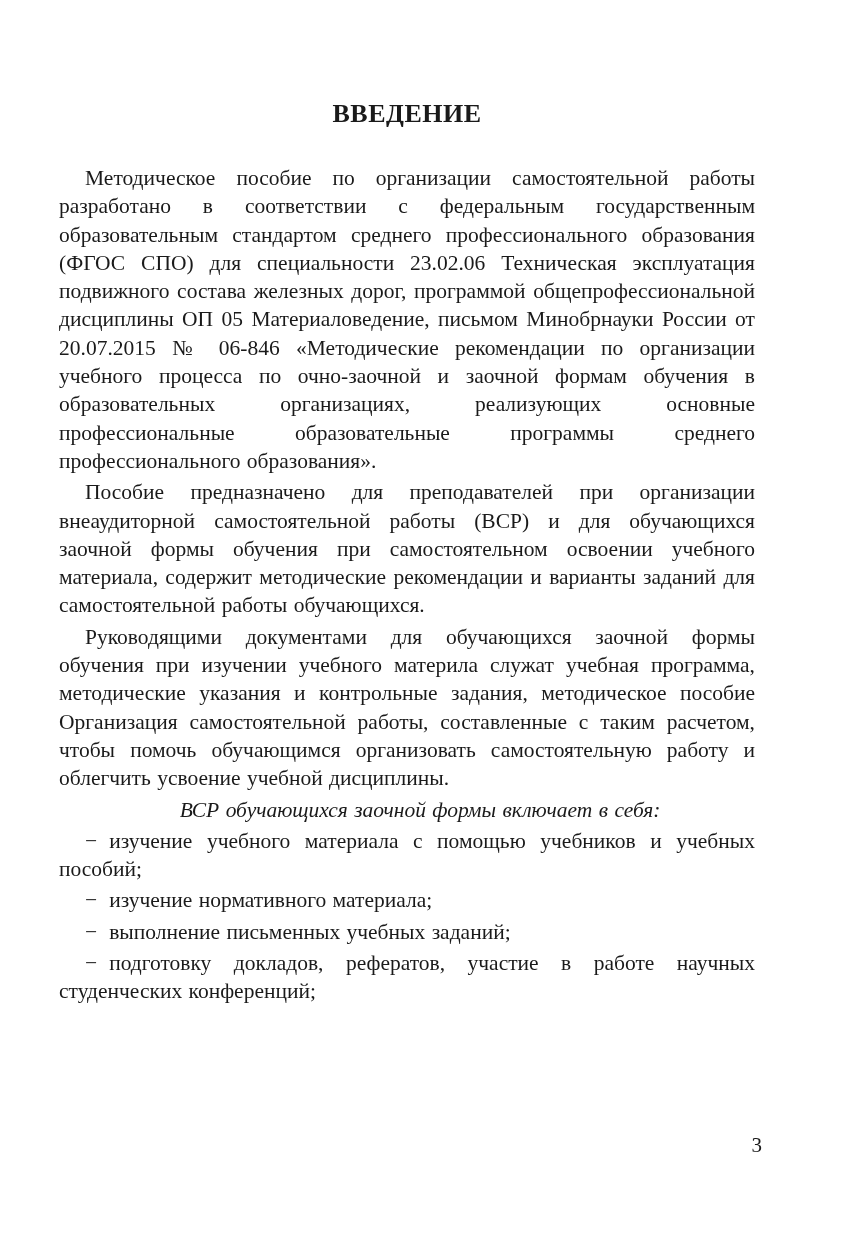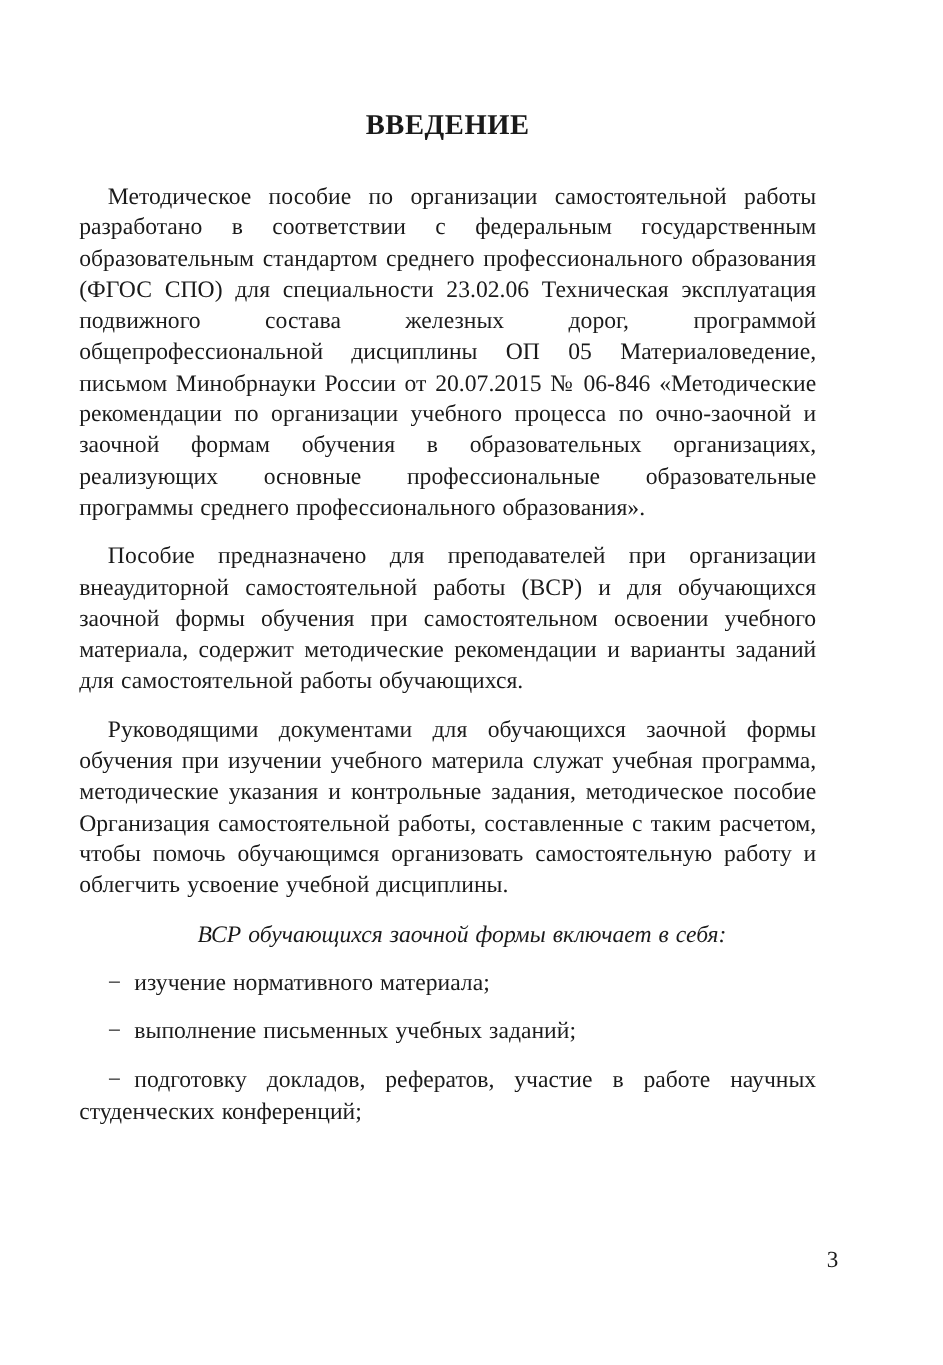--- a/index.html
+++ b/index.html
@@ -24,21 +24,21 @@
   }
   .chapter-title {
     text-align: center;
     font-weight: bold;
     font-size: 26px;
     line-height: 28px;
     letter-spacing: 0.5px;
     margin: 0 0 36px 0;
   }
   .body-par {
-    margin: 16px;
+    margin: 3px;
     font-size: 21.5px;
     line-height: 28.3px;
     text-align: justify;
     text-indent: 26px;
     word-spacing: 1px;
   }
   .body-par.lead-in {
     font-style: italic;
     text-align: center;
   }
@@ -68,20 +68,23 @@
   <p class="body-par">Методическое пособие по организации самостоятельной работы разработано в соответствии с федеральным государственным образовательным стандартом среднего профессионального образования (ФГОС СПО) для специальности 23.02.06 Техническая эксплуатация подвижного состава железных дорог, программой общепрофессиональной дисциплины ОП 05 Материаловедение, письмом Минобрнауки России от 20.07.2015 № 06-846 «Методические рекомендации по организации учебного процесса по очно-заочной и заочной формам обучения в образовательных организациях, реализующих основные профессиональные образовательные программы среднего профессионального образования».</p>
 
   <p class="body-par">Пособие предназначено для преподавателей при организации внеаудиторной самостоятельной работы (ВСР) и для обучающихся заочной формы обучения при самостоятельном освоении учебного материала, содержит методические рекомендации и варианты заданий для самостоятельной работы обучающихся.</p>
 
   <p class="body-par">Руководящими документами для обучающихся заочной формы обучения при изучении учебного материла служат учебная программа, методические указания и контрольные задания, методическое пособие Организация самостоятельной работы, составленные с таким расчетом, чтобы помочь обучающимся организовать самостоятельную работу и облегчить усвоение учебной дисциплины.</p>
 
 
   <p class="body-par lead-in">ВСР обучающихся заочной формы включает в себя:</p>
 
   <p class="body-par list-par">
+    <span class="marker">−</span><span>изучение учебного материала с помощью учебников и учебных пособий;</span>
+  </p>
+  <p class="body-par list-par">
     <span class="marker">−</span><span>изучение нормативного материала;</span>
   </p>
   <p class="body-par list-par">
     <span class="marker">−</span><span>выполнение письменных учебных заданий;</span>
   </p>
   <p class="body-par list-par">
     <span class="marker">−</span><span>подготовку докладов, рефератов, участие в работе научных студенческих конференций;</span>
   </p>
 </div>
 

